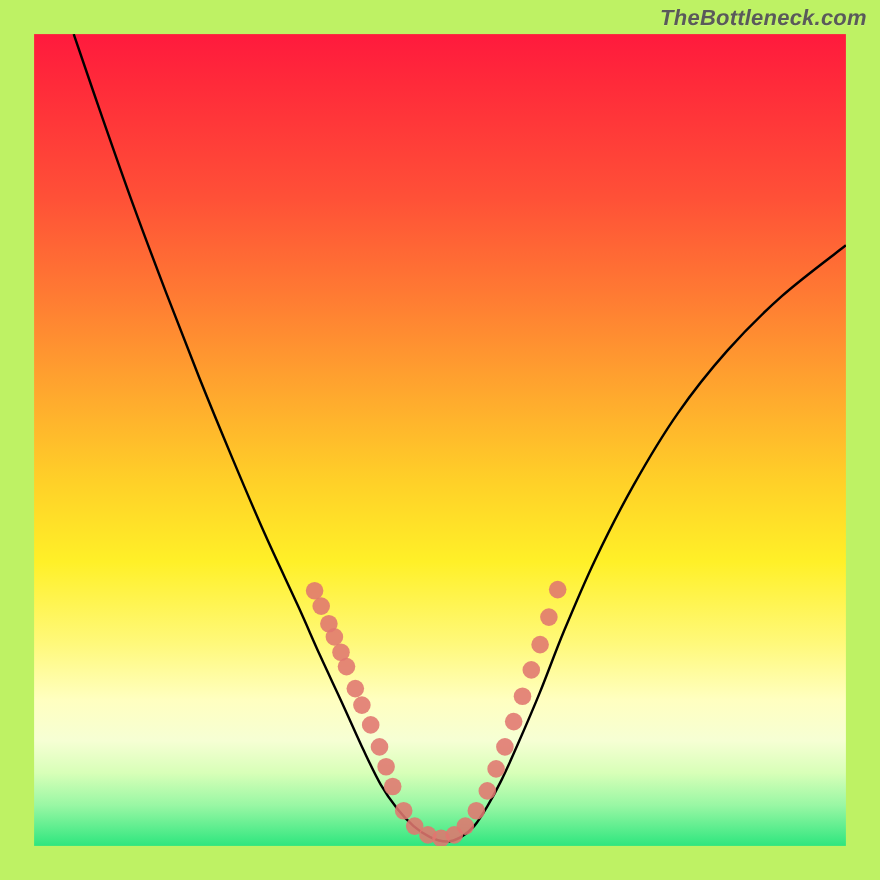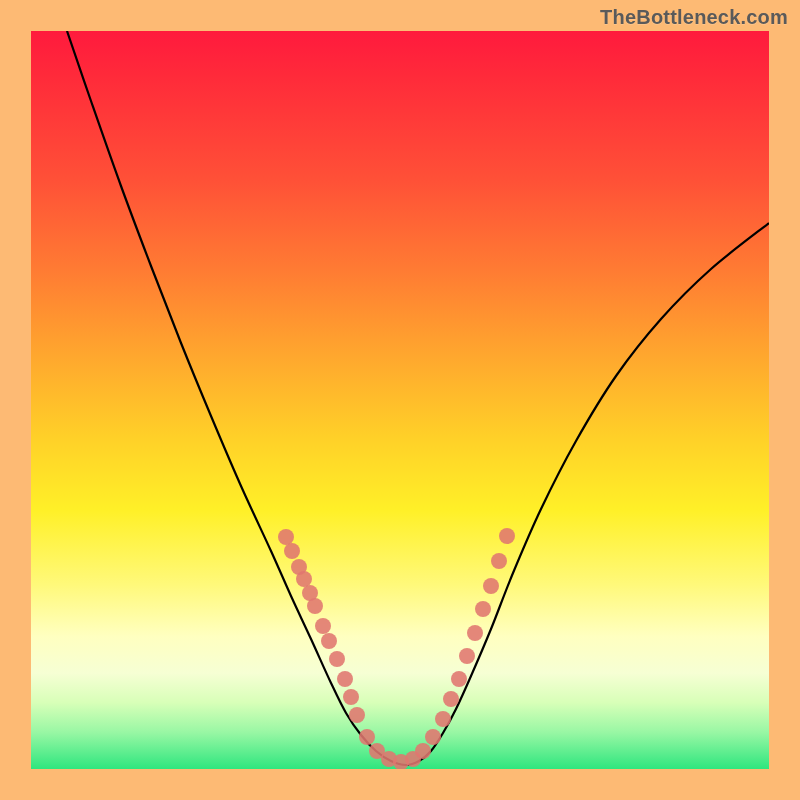--- a/index.html
+++ b/index.html
@@ -7,21 +7,22 @@
     padding: 0;
     width: 800px;
     height: 800px;
     background: #000;
     overflow: hidden;
     font-family: Arial, Helvetica, sans-serif;
   }
   .frame {
     position: absolute;
     inset: 0;
-    background: #fdba74;
+    background: #bef264;
+    font-style: italic;
   }
   .plot {
     position: absolute;
     left: 31px;
     top: 31px;
     width: 738px;
     height: 738px;
     overflow: hidden;
   }
   .gradient {

